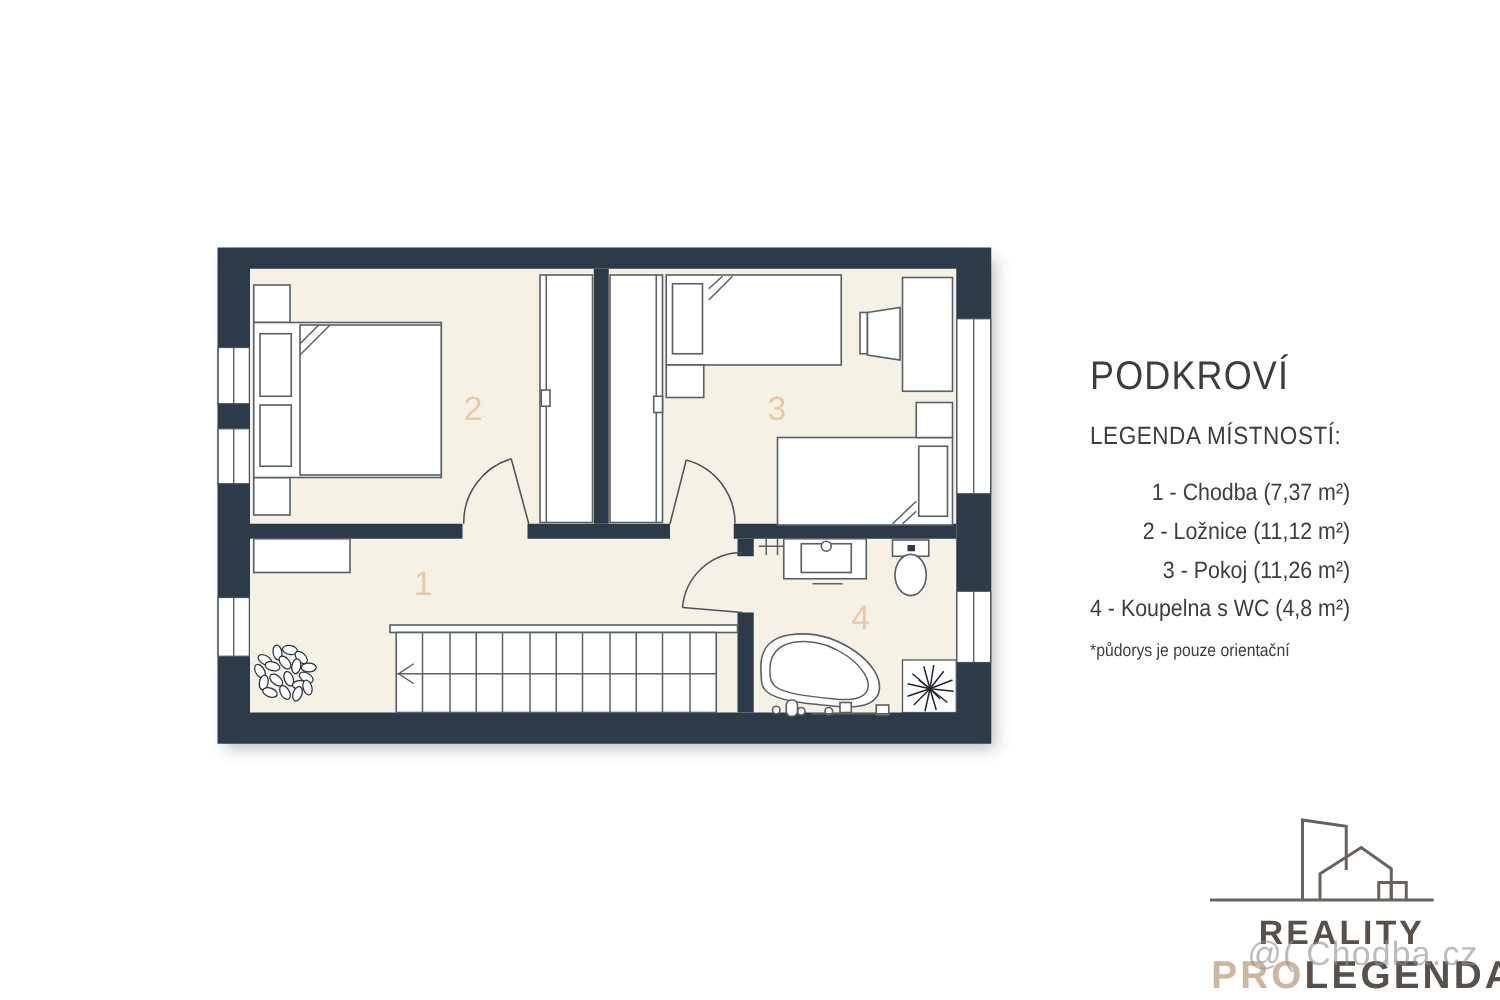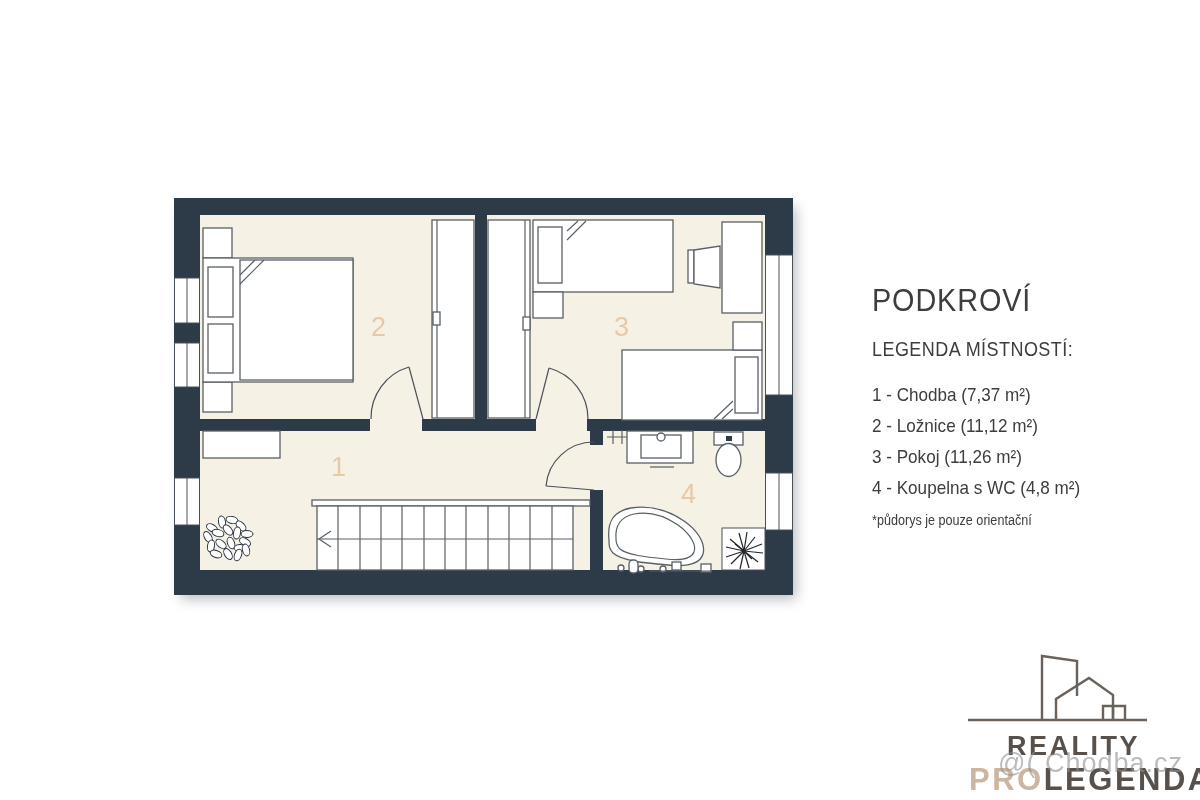--- a/index.html
+++ b/index.html
@@ -16,21 +16,21 @@
   .ln{stroke:#596066;stroke-width:1.2;fill:none;}
   .arc{stroke:#4a5159;stroke-width:1.2;fill:none;}
   .leaf{fill:#ffffff;stroke:#2a3340;stroke-width:1;}
   .spark{stroke:#20262e;stroke-width:1.2;}
   .rnum{fill:var(--room_label,#e8c9a6);font-size:27px;font-weight:500;
         font-family:"Liberation Sans",sans-serif;}
   .legend{position:absolute;left:872px;top:282px;color:var(--text,#3d3d3d);}
   .legend .t{transform:scaleX(.9);transform-origin:0 0;white-space:nowrap;}
   .legend .title{font-size:32px;font-weight:400;letter-spacing:1px;}
   .legend .subtitle{font-size:20px;margin-top:19px;letter-spacing:.5px;}
-  .legend .items{margin-top:18px;}
+  .legend .items{margin-top:18px;text-align:right;}
   .legend .item{font-size:19px;line-height:31px;}
   .legend .note{font-size:14px;margin-top:9px;}
   .logo{position:absolute;left:955px;top:645px;width:240px;height:150px;text-align:center;}
   .logo svg{position:absolute;left:0;top:0;}
   .logo .l1{position:absolute;left:52px;top:86px;font-size:27px;font-weight:bold;
             letter-spacing:2.5px;color:var(--logo_dark,#58514b);white-space:nowrap;}
   .logo .l2{position:absolute;left:14px;top:117px;font-size:31px;font-weight:bold;
             letter-spacing:2.5px;white-space:nowrap;}
   .logo .pro{color:var(--logo_tan,#cdb69f);margin-top:32px;}
   .logo .radost{color:var(--logo_dark,#58514b);}

